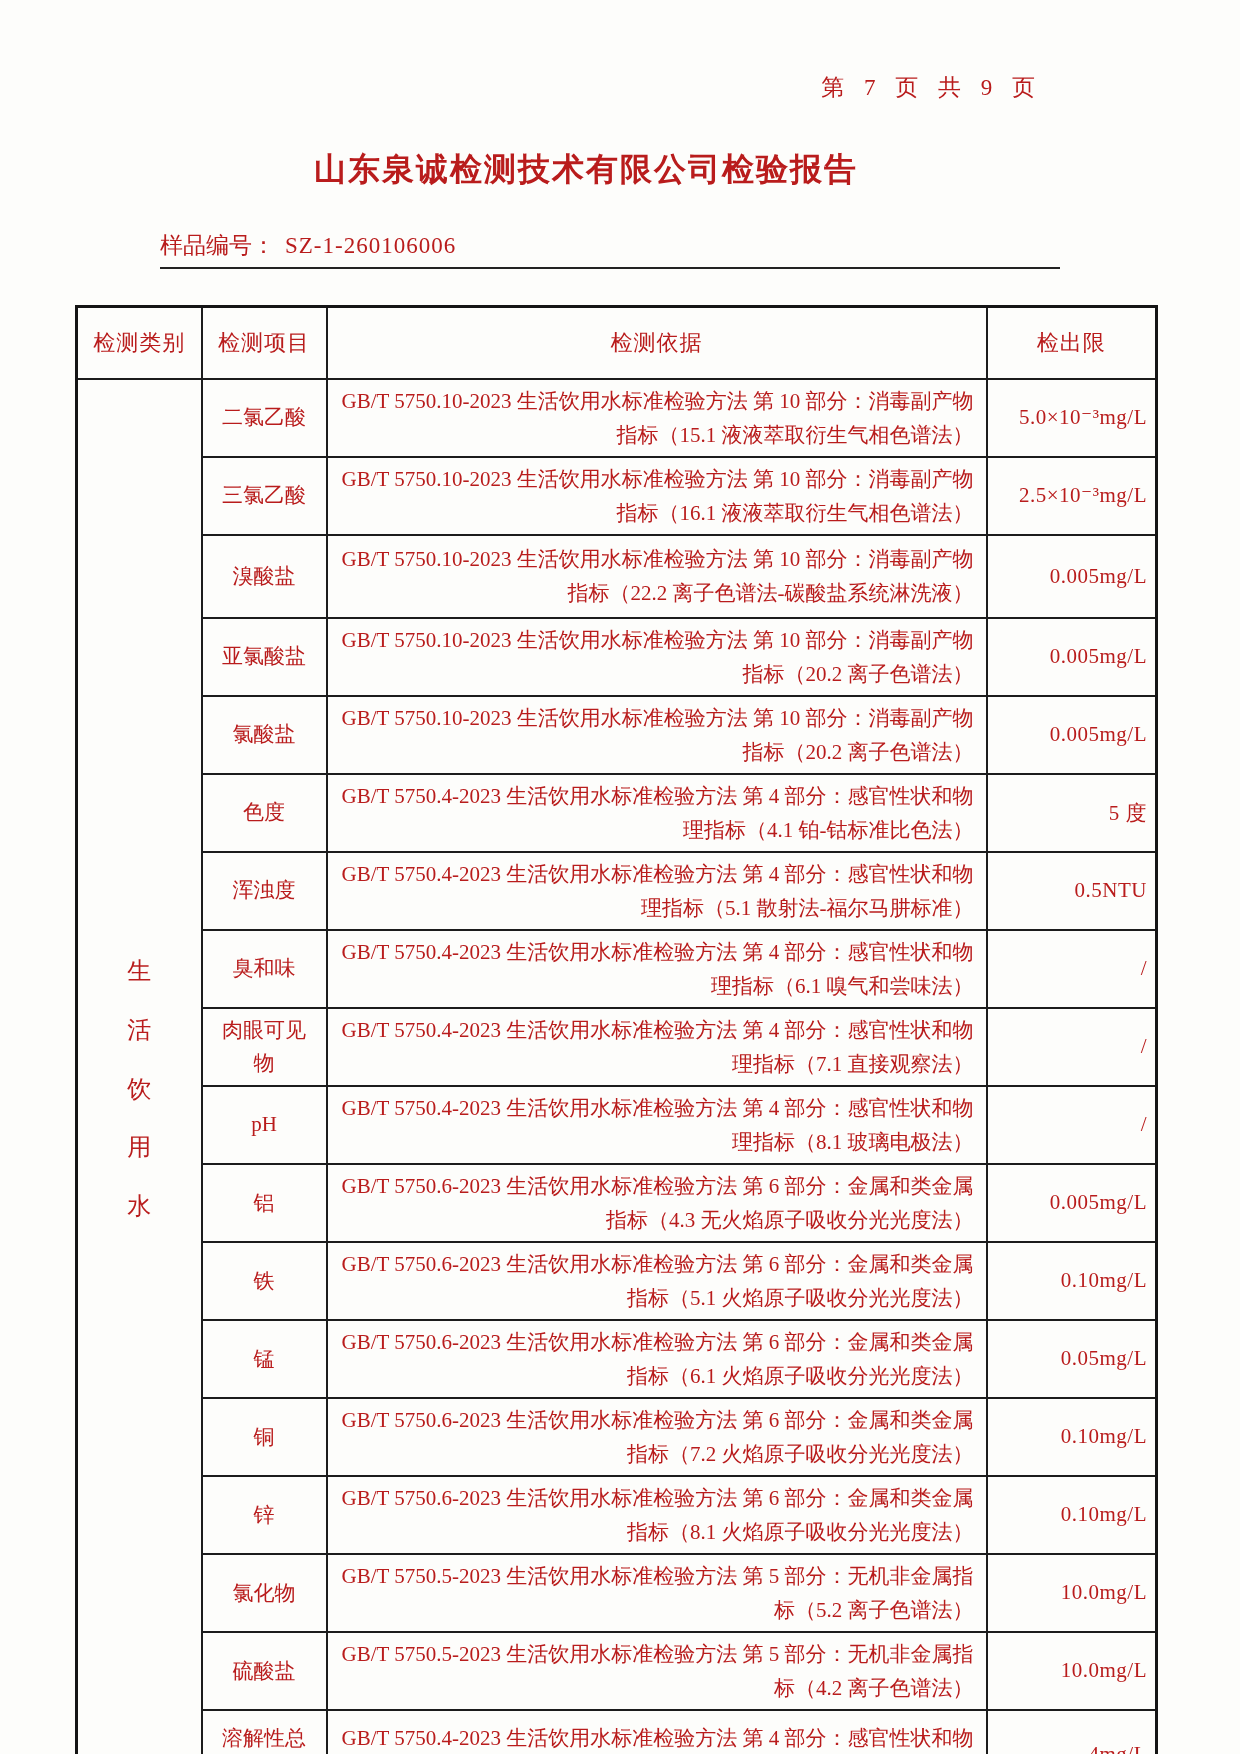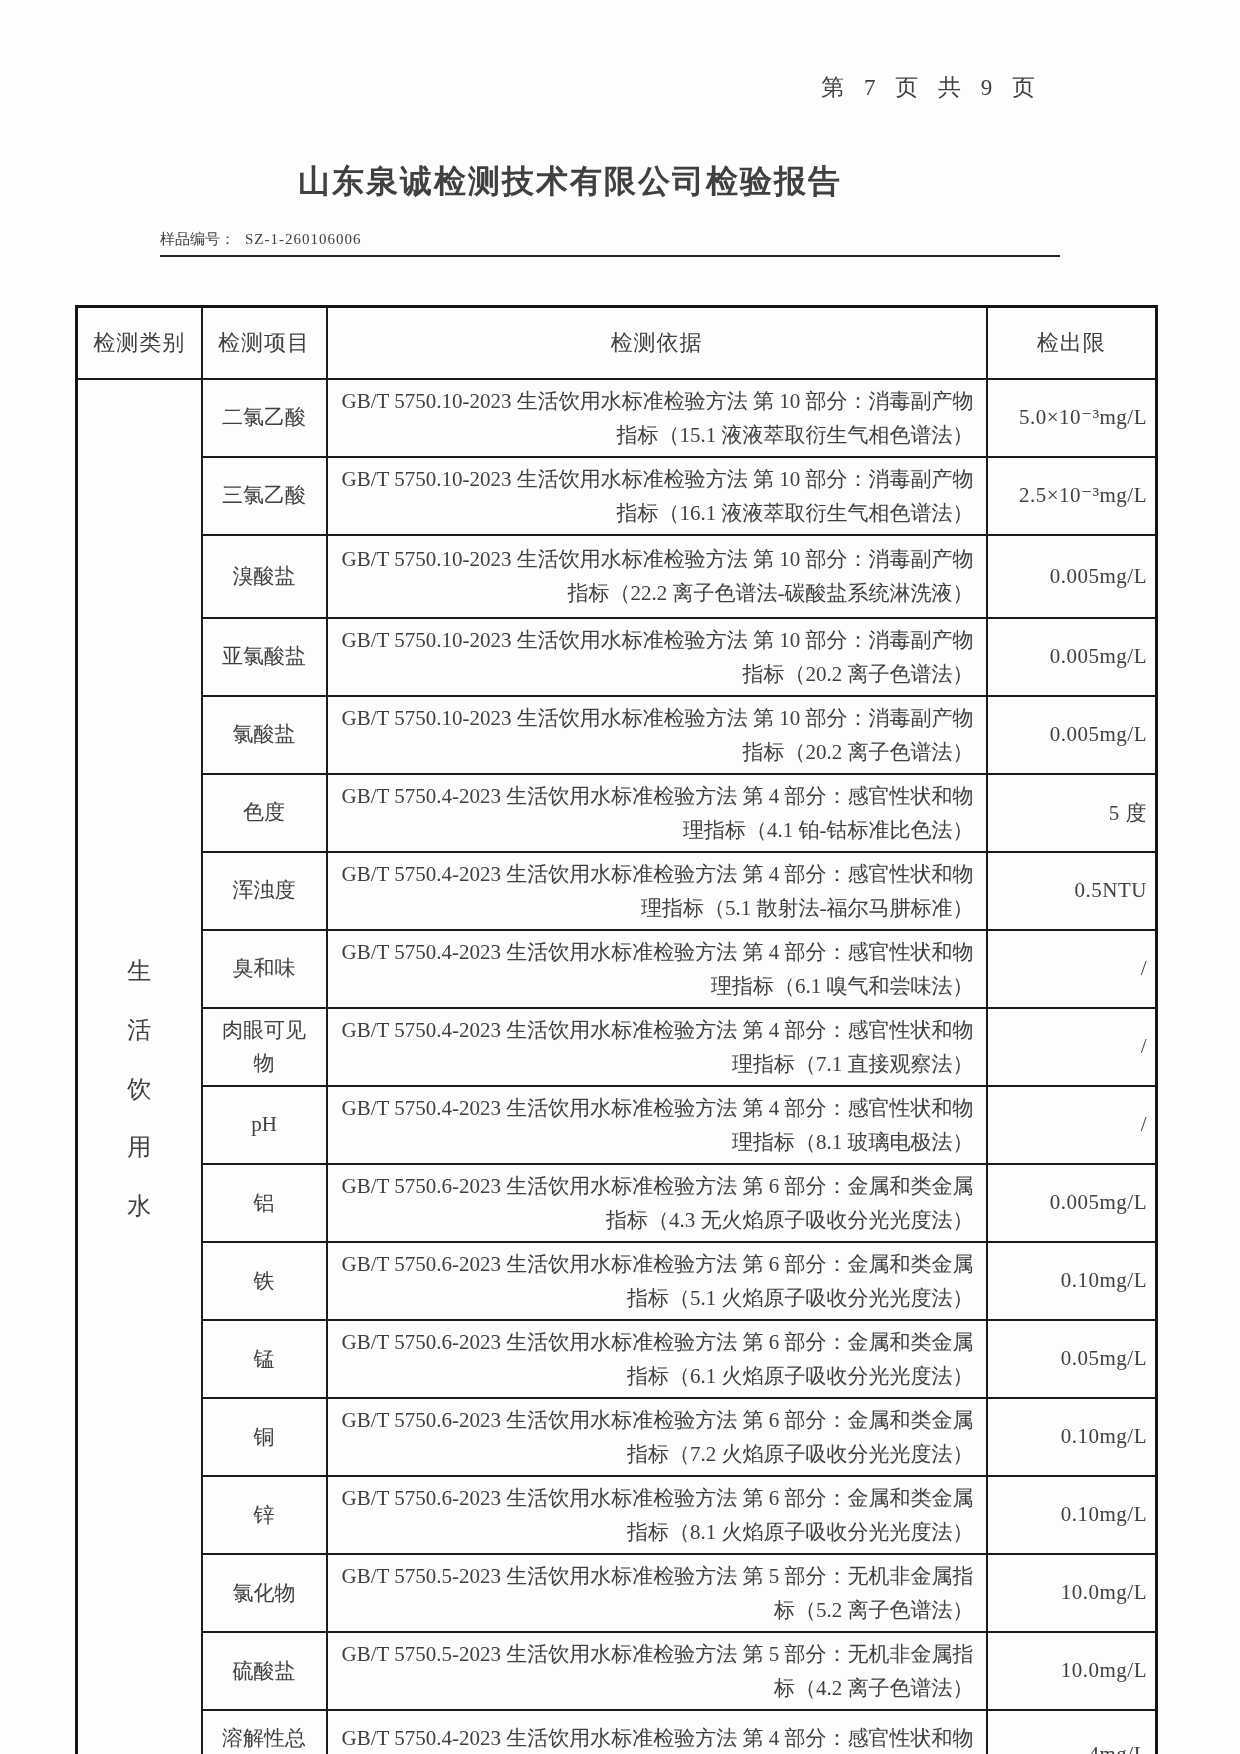--- a/index.html
+++ b/index.html
@@ -2,49 +2,50 @@
 <html lang="zh"><head>
 <meta charset="utf-8">
 <style>
   html, body { margin: 0; padding: 0; background: #e8e8e8; }
   .page {
     position: relative;
     width: 1240px;
     height: 1754px;
     margin: 0 auto;
     background: #fdfdfb;
-    color: #404040;
+    color: #b91c1c;
     font-family: "Liberation Serif", "DejaVu Serif", serif;
     overflow: hidden;
   }
   .page-num {
     position: absolute;
     top: 72px;
     right: 198px;
     font-size: 23px;
     letter-spacing: 7px;
     white-space: nowrap;
   }
   .report-title {
     position: absolute;
-    top: 160px;
+    top: 148px;
     left: 0;
     width: 1140px;
     text-align: center;
     font-size: 32px;
     font-weight: 700;
     letter-spacing: 2px;
+    padding-left: 16px;
   }
   .sample-line {
     position: absolute;
     top: 230px;
     left: 160px;
     width: 900px;
     border-bottom: 2px solid #222;
-    font-size: 15px;
+    font-size: 23px;
     padding-bottom: 6px;
     white-space: nowrap;
   }
   .sample-line .sample-no { padding-left: 10px; letter-spacing: 1px; }
   table.report-table {
     position: absolute;
     top: 305px;
     left: 75px;
     width: 1080px;
     border-collapse: collapse;

